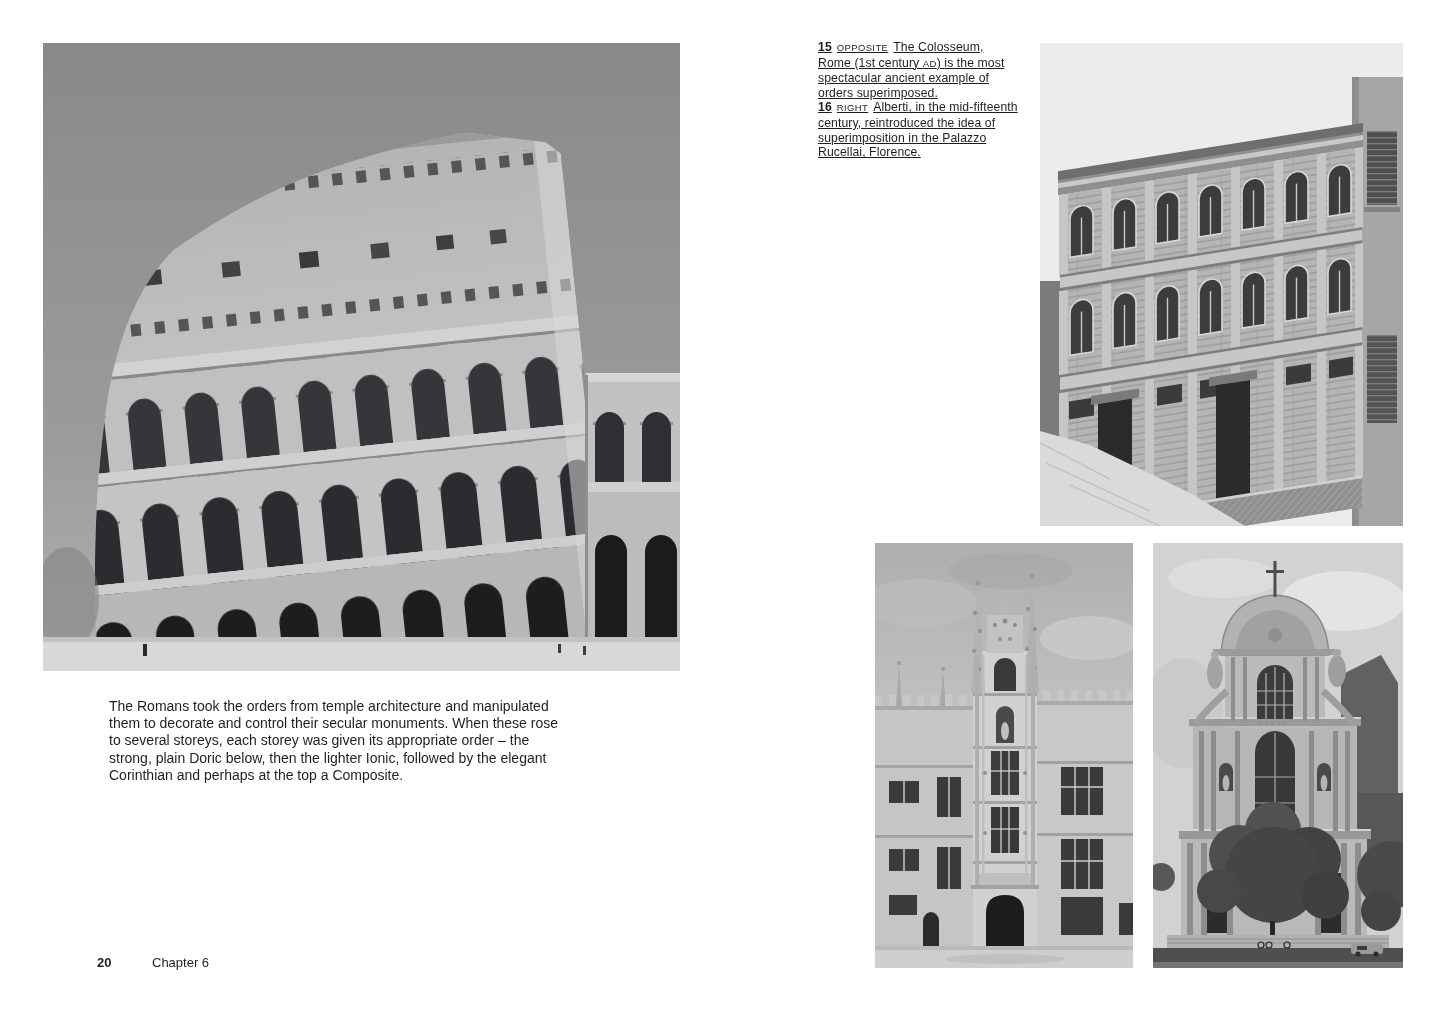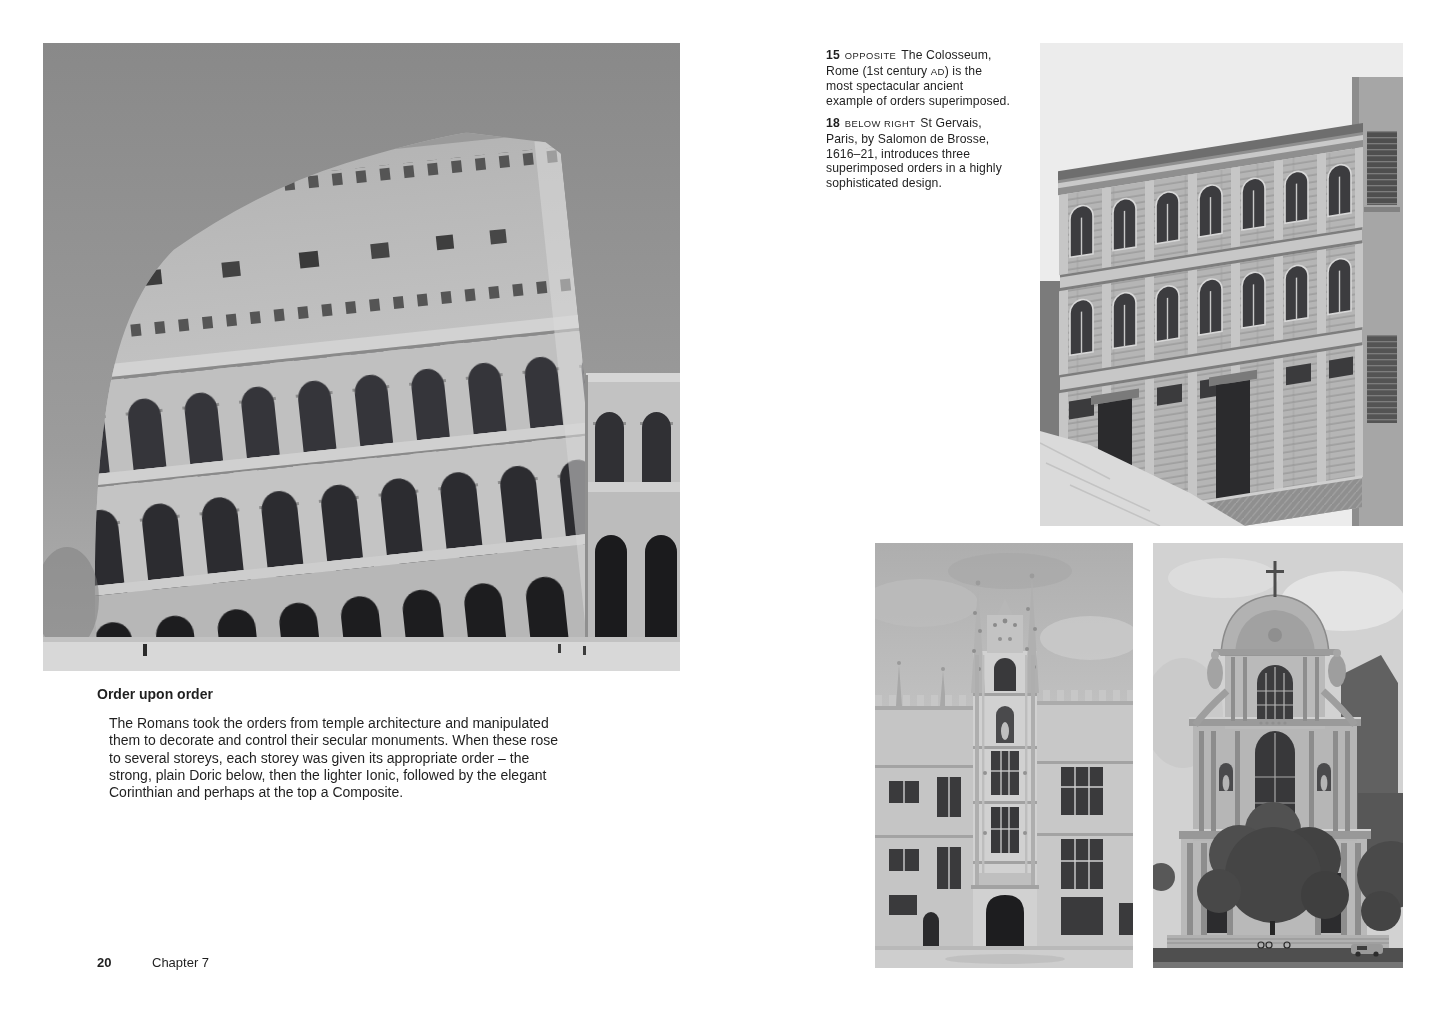--- a/index.html
+++ b/index.html
@@ -6,21 +6,21 @@
   .page{position:relative;width:1445px;height:1011px;background:#ffffff;overflow:hidden;
         font-family:"Liberation Sans",sans-serif;color:#1f1f1f;}
   .fig{position:absolute;overflow:hidden;}
   .fig svg{display:block;width:100%;height:100%;}
   .fig-colosseum{left:43px;top:43px;width:637px;height:628px;}
   .fig-rucellai{left:1040px;top:43px;width:363px;height:483px;}
   .fig-oxford{left:875px;top:543px;width:258px;height:425px;}
   .fig-gervais{left:1153px;top:543px;width:250px;height:425px;}
   .captions{position:absolute;left:818px;top:40px;width:200px;
             font-size:12.2px;line-height:14.6px;letter-spacing:.1px;}
-  .caption{margin:8px;}
+  .caption{margin:0;text-decoration:underline;}
   .cap-num{font-weight:700;margin-right:5px;}
   .cap-label{font-size:9.4px;letter-spacing:.45px;margin-right:5px;}
   .sc{font-size:9.6px;letter-spacing:.3px;}
   .section{position:absolute;left:97px;top:686px;width:478px;font-size:14px;line-height:17.2px;}
   .section h2{font-size:14px;line-height:17.2px;font-weight:700;margin:0;}
   .section p{margin:12px;}
   .folio-num{position:absolute;left:97px;top:955px;font-size:13px;font-weight:700;}
   .folio-chapter{position:absolute;left:152px;top:955px;font-size:13px;}
 </style>
 </head>
@@ -104,21 +104,21 @@
       <rect x="0" y="594" width="637" height="34" fill="#d8d8d8"></rect>
       <rect x="0" y="594" width="637" height="5" fill="#c2c2c2"></rect>
       <rect x="100" y="601" width="4" height="12" fill="#2a2a2a"></rect>
       <rect x="515" y="601" width="3" height="9" fill="#3c3c3c"></rect>
       <rect x="540" y="603" width="3" height="9" fill="#3c3c3c"></rect>
     </svg>
   </div>
 
   <div class="captions">
     <p class="caption"><b class="cap-num">15</b><span class="cap-label">OPPOSITE</span><span class="cap-text">The Colosseum, Rome (1st century <span class="sc">AD</span>) is the most spectacular ancient example of orders superimposed.</span></p>
-    <p class="caption"><b class="cap-num">18</b><span class="cap-label">BELOW RIGHT</span><span class="cap-text">St Gervais, Paris, by Salomon de Brosse, 1616–21, introduces three superimposed orders in a highly sophisticated design.</span></p>
+    <p class="caption"><b class="cap-num">16</b><span class="cap-label">RIGHT</span><span class="cap-text">Alberti, in the mid-fifteenth century, reintroduced the idea of superimposition in the Palazzo Rucellai, Florence.</span></p>
   </div>
 
   <div class="fig fig-rucellai" aria-label="Black-and-white photograph of the Palazzo Rucellai facade, Florence">
     <svg viewBox="0 0 363 483" preserveAspectRatio="none">
       <defs>
         <pattern id="p-rust" width="36" height="7" patternUnits="userSpaceOnUse">
           <rect x="0" y="5.5" width="36" height="1.2" fill="#6f6f6f" opacity=".45"></rect>
           <rect x="17" y="0" width="1" height="6" fill="#6f6f6f" opacity=".25"></rect>
         </pattern>
         <pattern id="p-slat" width="8" height="6" patternUnits="userSpaceOnUse">
@@ -454,20 +454,19 @@
       <rect x="204" y="403" width="10" height="4" fill="#3d3d3d"></rect>
       <circle cx="205" cy="411" r="2.6" fill="#2c2c2c"></circle>
         <circle cx="223" cy="411" r="2.6" fill="#2c2c2c"></circle>
       <circle cx="108" cy="402" r="3" fill="none" stroke="#2a2a2a" stroke-width="1.2"></circle>
       <circle cx="116" cy="402" r="3" fill="none" stroke="#2a2a2a" stroke-width="1.2"></circle>
       <circle cx="134" cy="402" r="3" fill="none" stroke="#2a2a2a" stroke-width="1.2"></circle>
     </svg>
   </div>
 
   <div class="section">
-    <h2>Order upon order</h2>
     <p>The Romans took the orders from temple architecture and manipulated them to decorate and control their secular monuments. When these rose to several storeys, each storey was given its appropriate order – the strong, plain Doric below, then the lighter Ionic, followed by the elegant Corinthian and perhaps at the top a Composite.</p>
   </div>
 
   <span class="folio-num">20</span>
-  <span class="folio-chapter">Chapter 7</span>
+  <span class="folio-chapter">Chapter 6</span>
 
 </div>
 
 </body></html>

